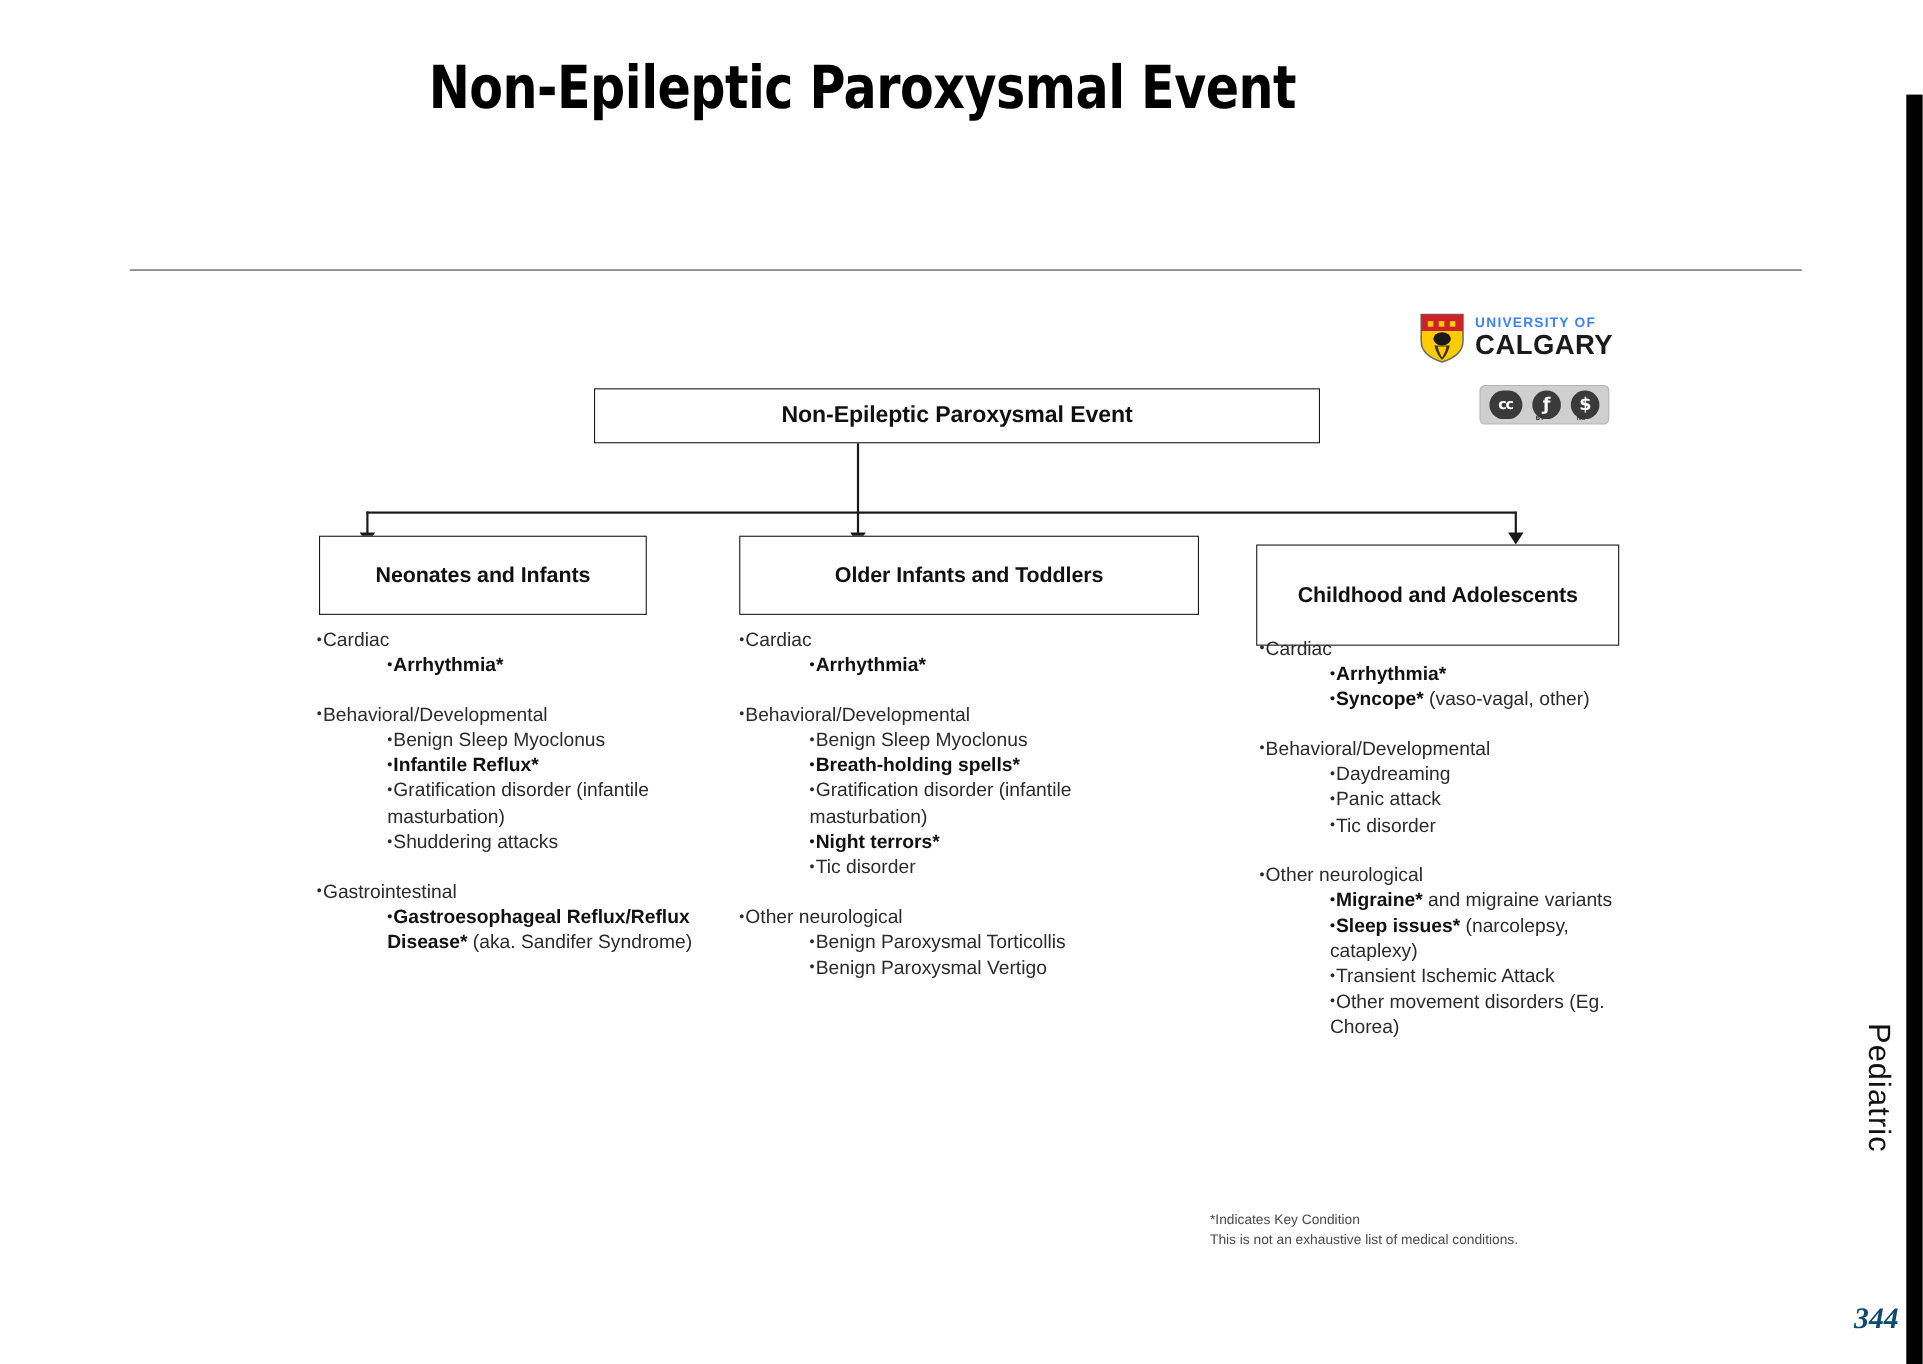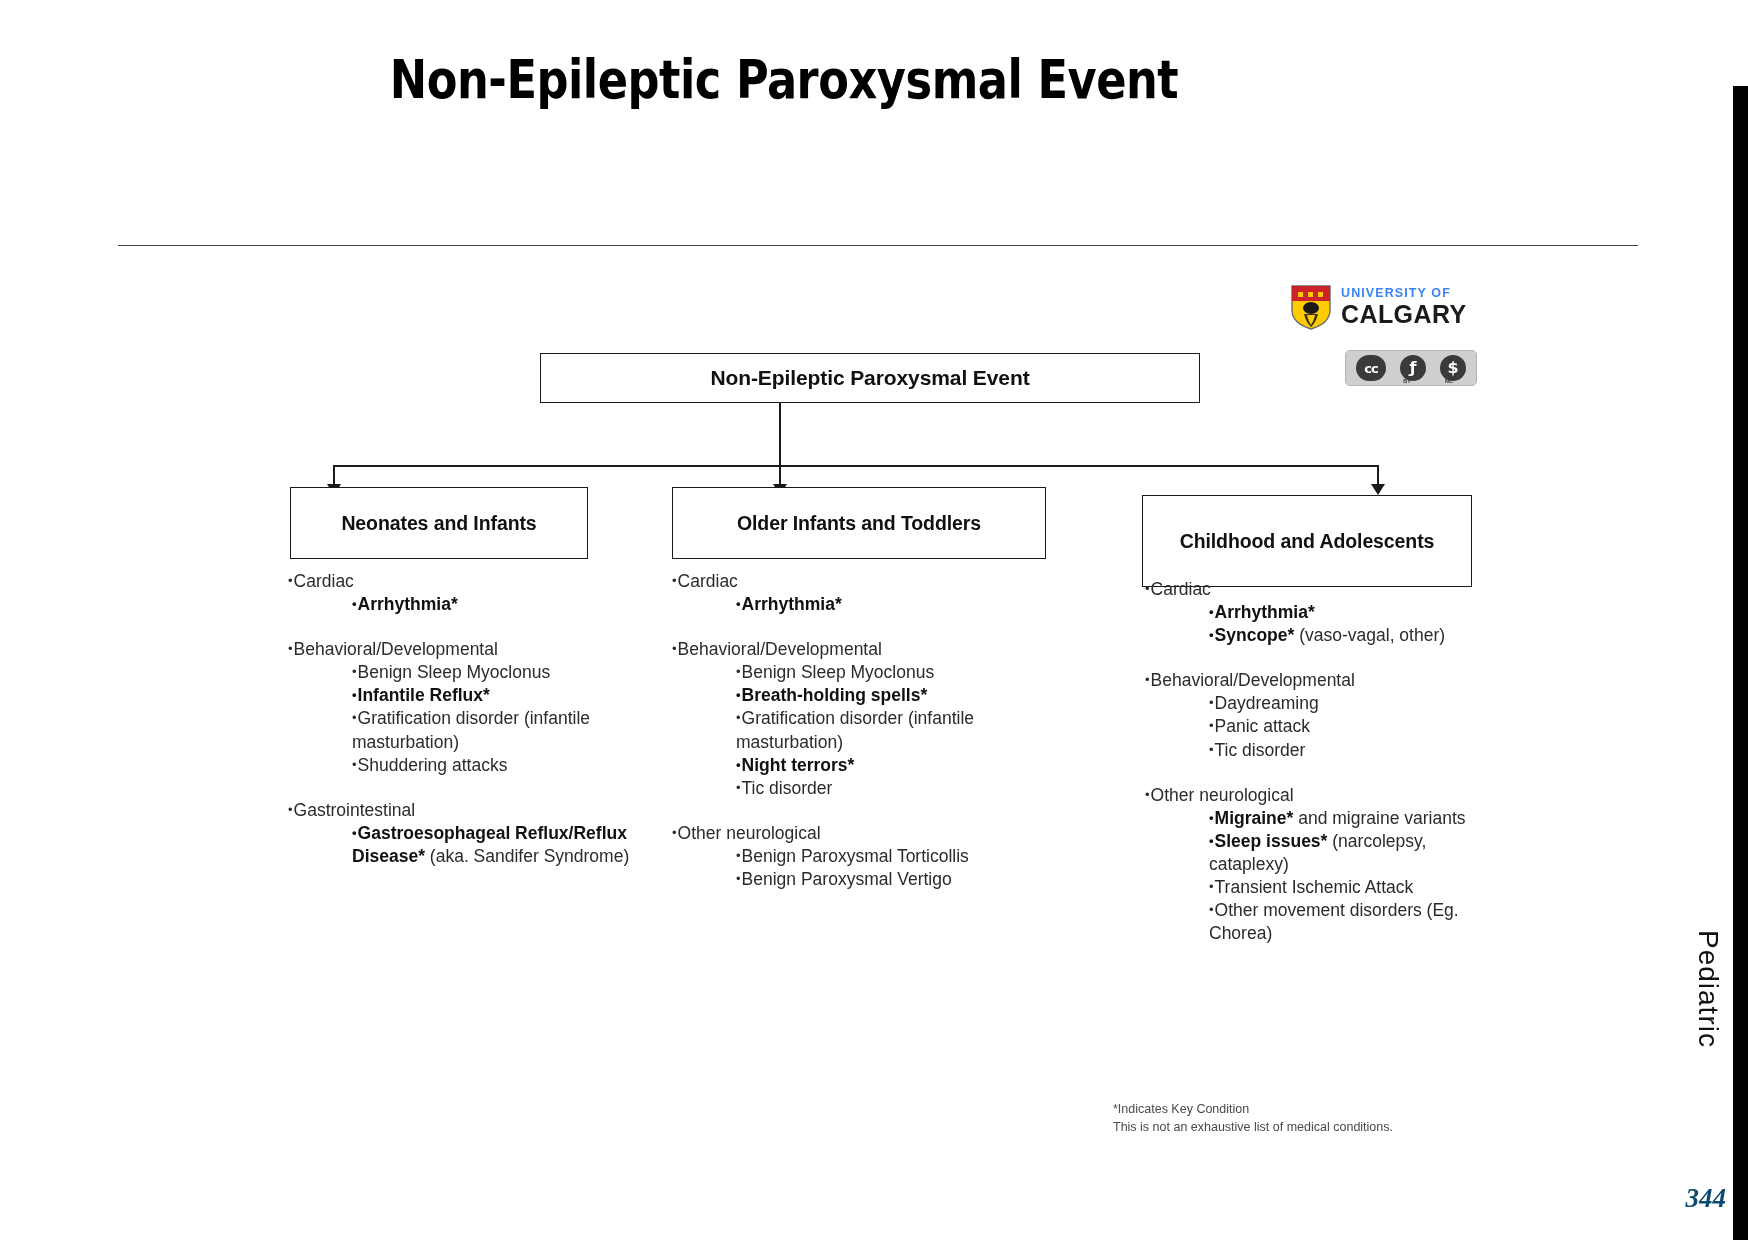--- a/index.html
+++ b/index.html
@@ -49,21 +49,21 @@
     font-family:Liberation Sans, sans-serif;
   }
   .uofc-bottom{
     font-size:25px;font-weight:bold;letter-spacing:0.4px;color:#1b1b1b;
     font-family:"Liberation Sans", sans-serif;margin-top:2px;
   }
 
   
   .cc-badge{
     position:absolute;left:1345px;top:350px;
-    width:132px;height:36px;
+    width:118px;height:36px;
     background:#cfcfcf;border:1px solid #b4b4b4;border-radius:5px;
     display:flex;align-items:center;justify-content:space-around;
     padding:2px 3px;box-sizing:border-box;
   }
   .cc-circle{
     width:26px;height:26px;border-radius:50%;
     background:#3a3a3a;color:#ffffff;
     display:flex;align-items:center;justify-content:center;
     font-size:16px;font-weight:bold;font-family:"DejaVu Sans", sans-serif;
     line-height:1;
@@ -81,21 +81,21 @@
     position:absolute;box-sizing:border-box;
     border:1.5px solid #1a1a1a;background:#ffffff;
     display:flex;align-items:center;justify-content:center;
     font-weight:bold;color:#111111;
     font-size:19.5px;
     letter-spacing:-0.1px;
     text-align:center;
   }
   .node.root{left:540px;top:353px;width:660px;height:50px;font-size:21px;}
   .node.c1{left:290px;top:487px;width:298px;height:72px;}
-  .node.c2{left:672px;top:487px;width:374px;height:72px;}
+  .node.c2{left:672px;top:487px;width:418px;height:72px;}
   .node.c3{left:1142px;top:495px;width:330px;height:92px;}
 
   
   .conn{position:absolute;background:#1a1a1a;}
   .v-stem{left:779px;top:403px;width:2px;height:63px;}
   .h-bus{left:333px;top:465px;width:1045px;height:2px;}
   .drop{width:2px;height:22px;background:#1a1a1a;position:absolute;}
   .drop.d1{left:333px;top:465px;}
   .drop.d2{left:779px;top:465px;}
   .drop.d3{left:1377px;top:465px;}
@@ -127,21 +127,20 @@
   .lvl2{margin:0 0 0 64px;padding:0;text-indent:0;}
   .lvl2 .b::before{content:"\2022";font-size:13px;margin-right:1px;position:relative;top:-2px;}
   .lvl2.bold{font-weight:bold;color:#111111;}
   .lvl2 .normal{font-weight:normal;color:#2b2b2b;}
 
   
   .footnote{
     position:absolute;left:1100px;top:1100px;width:420px;
     font-size:12.5px;line-height:1.45;color:#4a4a4a;
     font-family:"Liberation Sans", sans-serif;
-    margin-left:13px;
   }
 
   
   .side-label{
     position:absolute;right:24px;top:930px;
     font-size:28px;color:#111111;
     font-family:"Liberation Sans", sans-serif;
     writing-mode:vertical-rl;
     letter-spacing:1px;
   }

